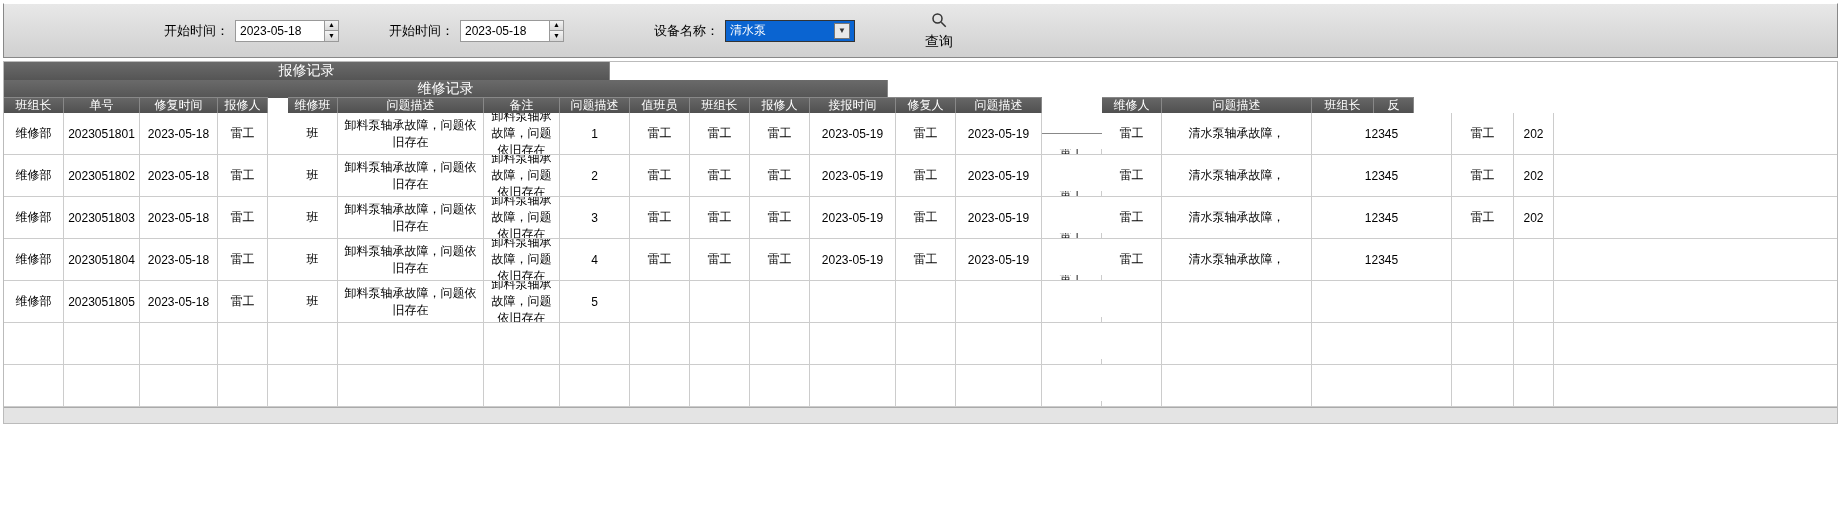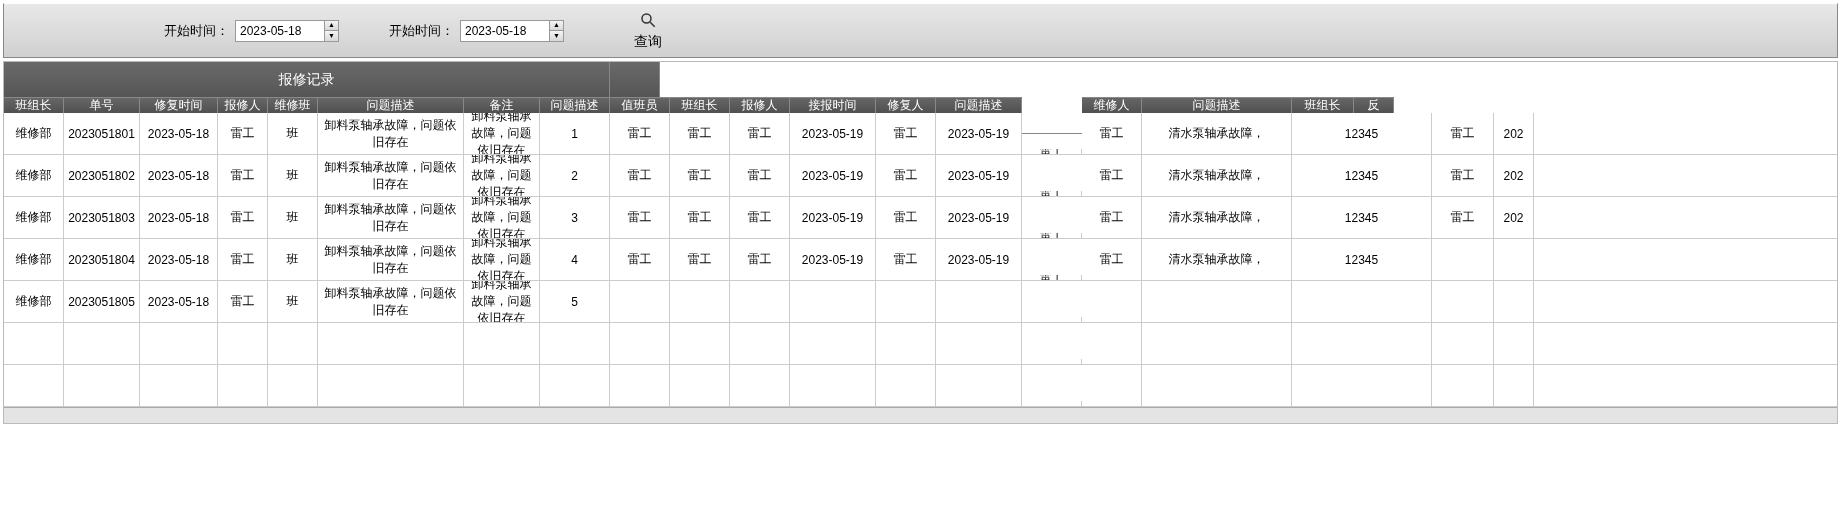--- a/index.html
+++ b/index.html
@@ -74,21 +74,21 @@
     display:flex;align-items:center;justify-content:center;
     color:#333;font-size:8px;
   }
   .search-btn {
     display:flex;align-items:center;gap:4px;
     cursor:pointer;font-size:14px;
   }
   .search-btn svg{width:18px;height:18px;stroke:#333;fill:none;stroke-width:2;}
   
   .grid-wrap{margin:3px;border:1px solid #bbb;}
-  .header-row1{display:flex;height:35px;}
+  .header-row1{display:flex;height:35px;flex-direction:column;}
   .header-row1 .hcell{
     background: linear-gradient(#6a6a6a,#555);
     color:#fff;font-size:14px;
     display:flex;align-items:center;justify-content:center;
     border-right:1px solid #888;
   }
   .header-row2{display:flex;height:16px;}
   .header-row2 .hcell{
     background: linear-gradient(#666,#505050);
     color:#fff;font-size:12px;
@@ -101,21 +101,21 @@
     border-right:1px solid #ccc;
     display:flex;align-items:center;justify-content:center;
     font-size:12px;padding:0 2px;
     overflow:hidden;text-align:center;
   }
   .scrollbar{
     height:16px;background:#e4e4e4;border-top:1px solid #aaa;
   }
   
   .c0{width:60px;} .c1{width:76px;} .c2{width:78px;} .c3{width:50px;}
-  .c4{width:50px;} .c5{width:146px;} .c6{width:76px;} .c7{width:70px;}
+  .c4{width:50px;margin-left:20px;} .c5{width:146px;} .c6{width:76px;} .c7{width:70px;}
   .c8{width:60px;} .c9{width:60px;} .c10{width:60px;} .c11{width:86px;}
   .c12{width:60px;} .c13{width:86px;} .c14{width:60px;margin-top:36px;} .c15{width:60px;}
   .c16{width:150px;} .c17{width:140px;} .c18{width:62px;} .c19{width:40px;}
 </style>
 </head>
 <body>
 
 <div class="toolbar">
   <div class="toolbar-group" style="margin-left:120px;">
     <span class="toolbar-label">开始时间：</span>
@@ -130,32 +130,40 @@
   <div class="toolbar-group">
     <span class="toolbar-label">开始时间：</span>
     <div class="spinner-wrap">
       <input class="date-input" value="2023-05-18" style="">
       <div class="spinner-buttons">
         <div>▲</div>
         <div>▼</div>
       </div>
     </div>
   </div>
+  <div class="toolbar-group" style="margin-left:40px;">
+    <span class="toolbar-label">设备名称：</span>
+    <div class="combo">
+      <span>清水泵</span>
+      <span class="arrow">▼</span>
+    </div>
+  </div>
   <div class="search-btn" style="margin-left:20px;flex-direction:column;">
     <svg viewBox="0 0 24 24">
         <circle cx="10" cy="10" r="6"></circle>
         <line x1="15" y1="15" x2="21" y2="21"></line>
       </svg>
     <span>查询</span>
   </div>
 </div>
 
 <div class="grid-wrap">
   <div class="header-row1">
     <div class="hcell" style="width:606px;">报修记录</div>
+    <div class="hcell" style="width:884px;">维修记录</div>
     <div class="hcell" style="width:50px;"></div>
   </div>
   <div class="header-row2" id="col-header">
       <div class="hcell c0">班组长</div>
       <div class="hcell c1">单号</div>
       <div class="hcell c2">修复时间</div>
       <div class="hcell c3">报修人</div>
       <div class="hcell c4">维修班</div>
       <div class="hcell c5">问题描述</div>
       <div class="hcell c6">备注</div>

